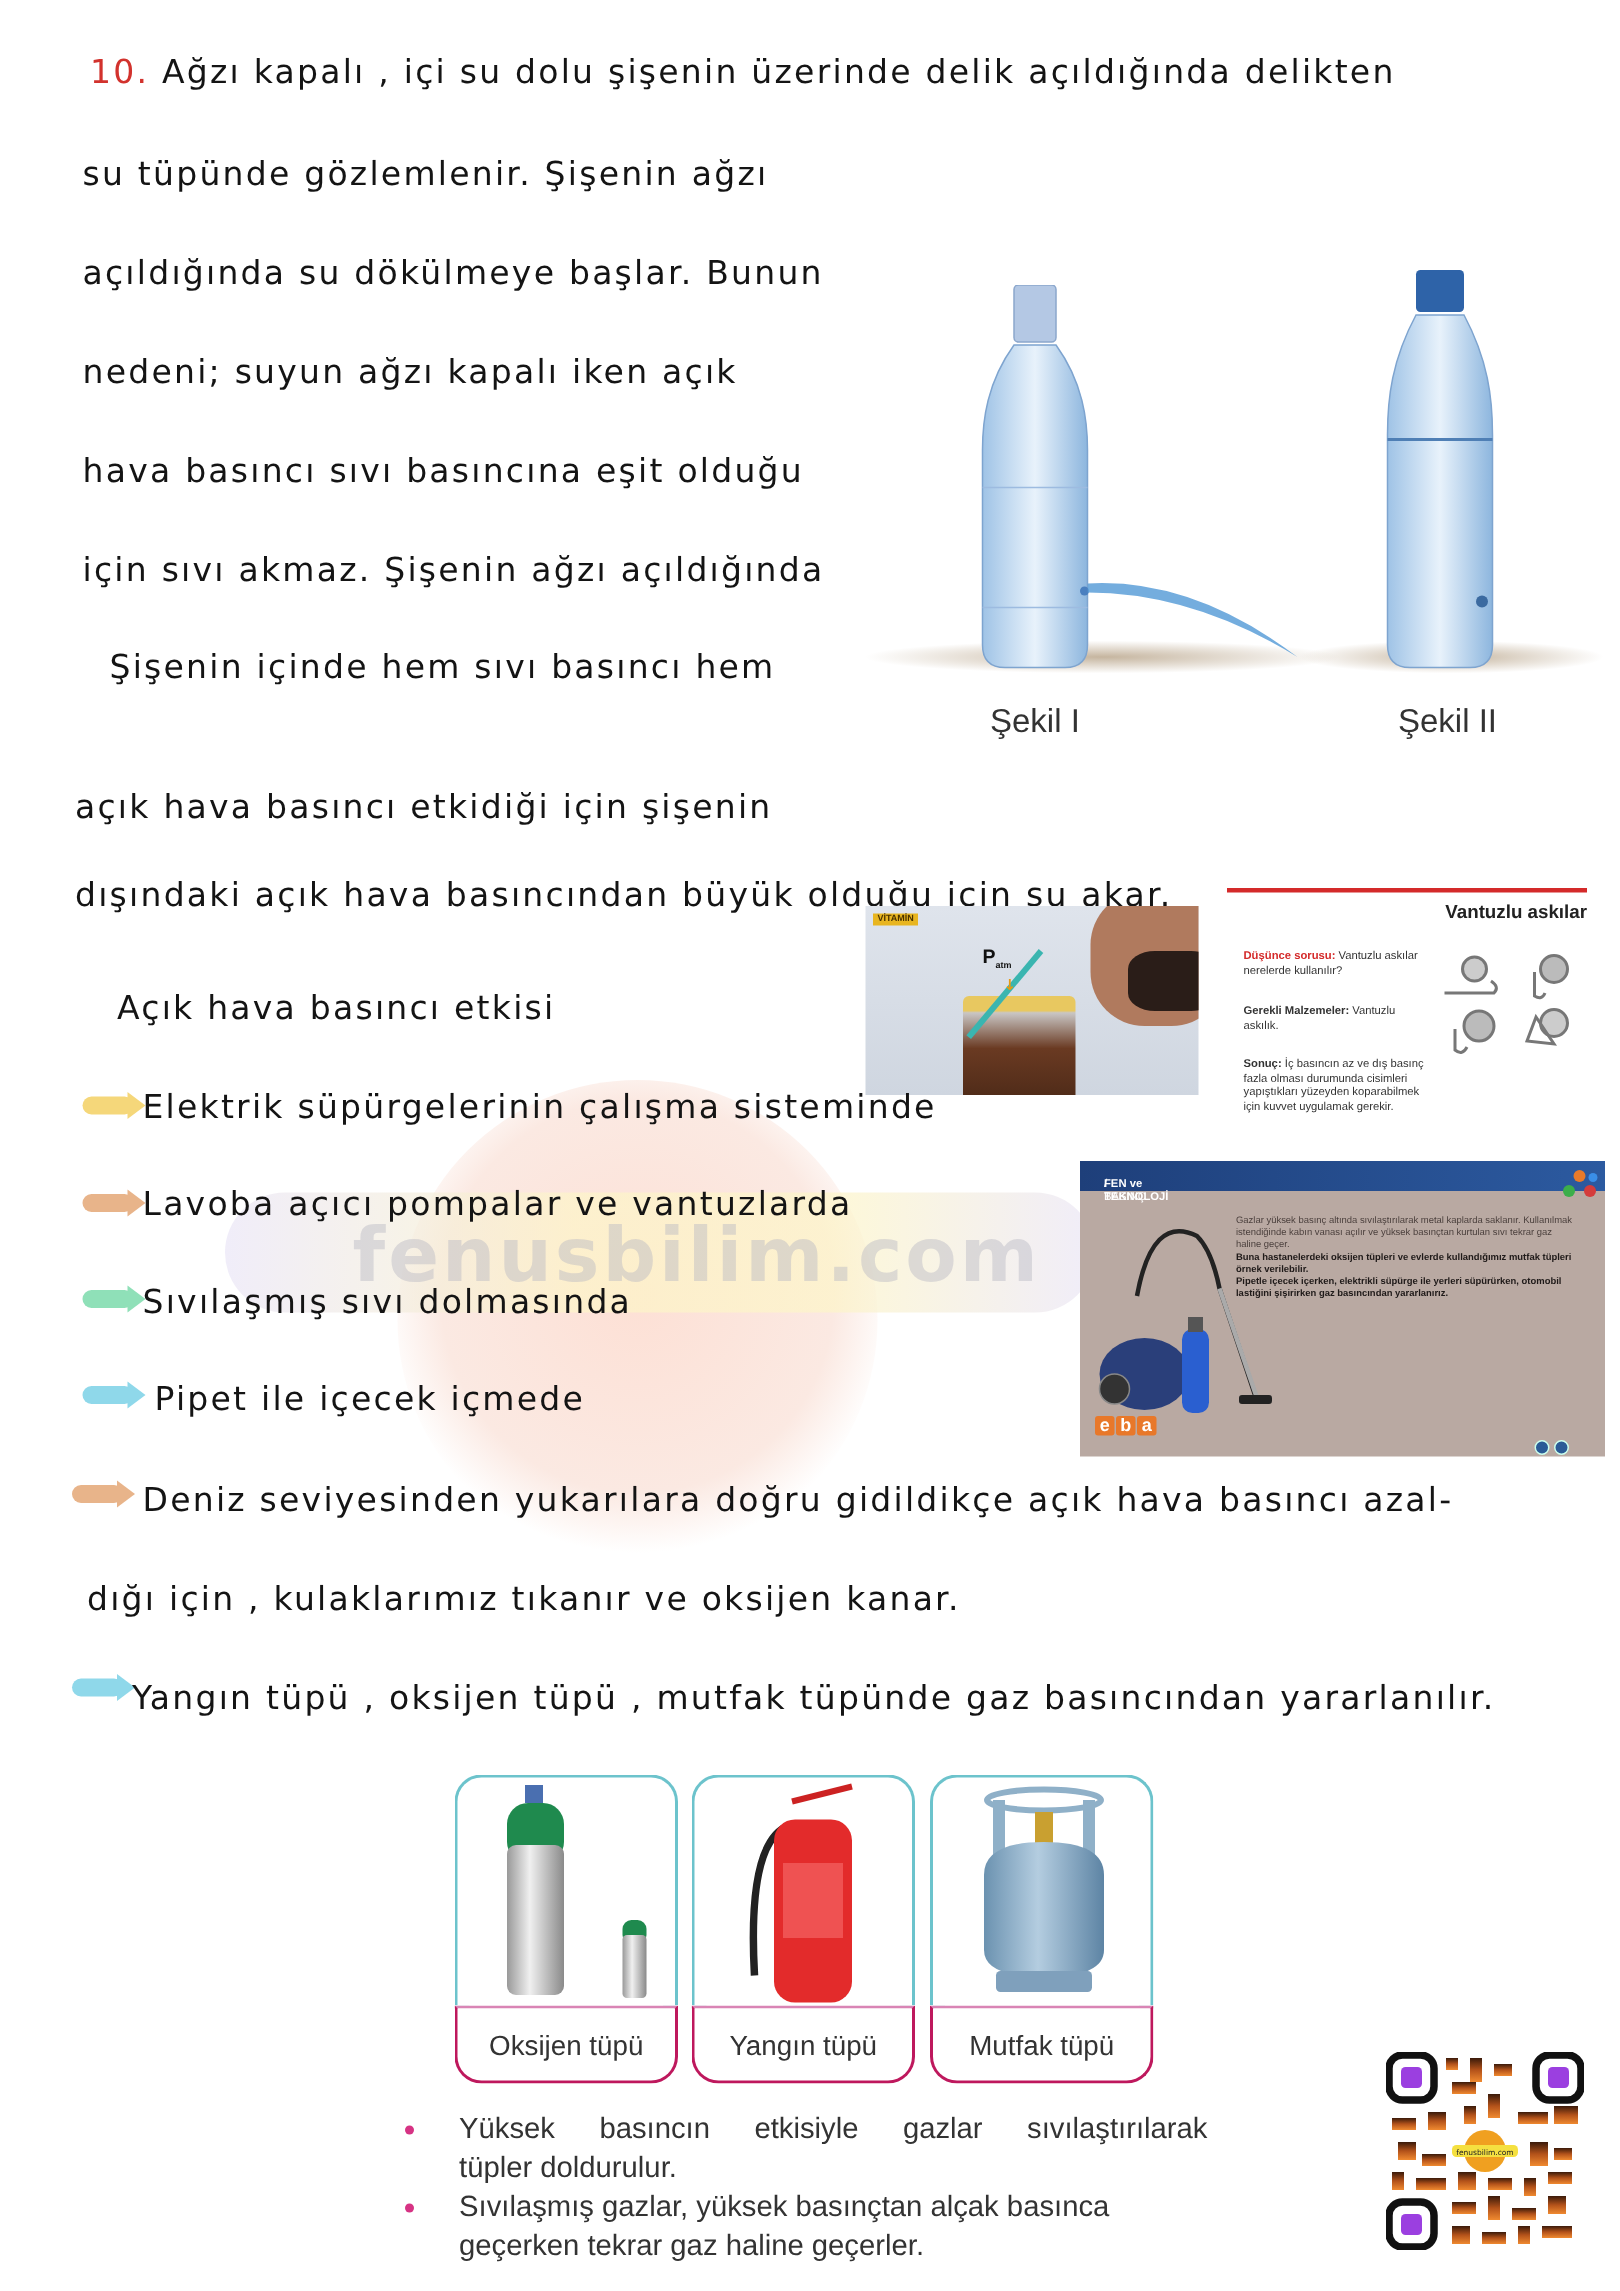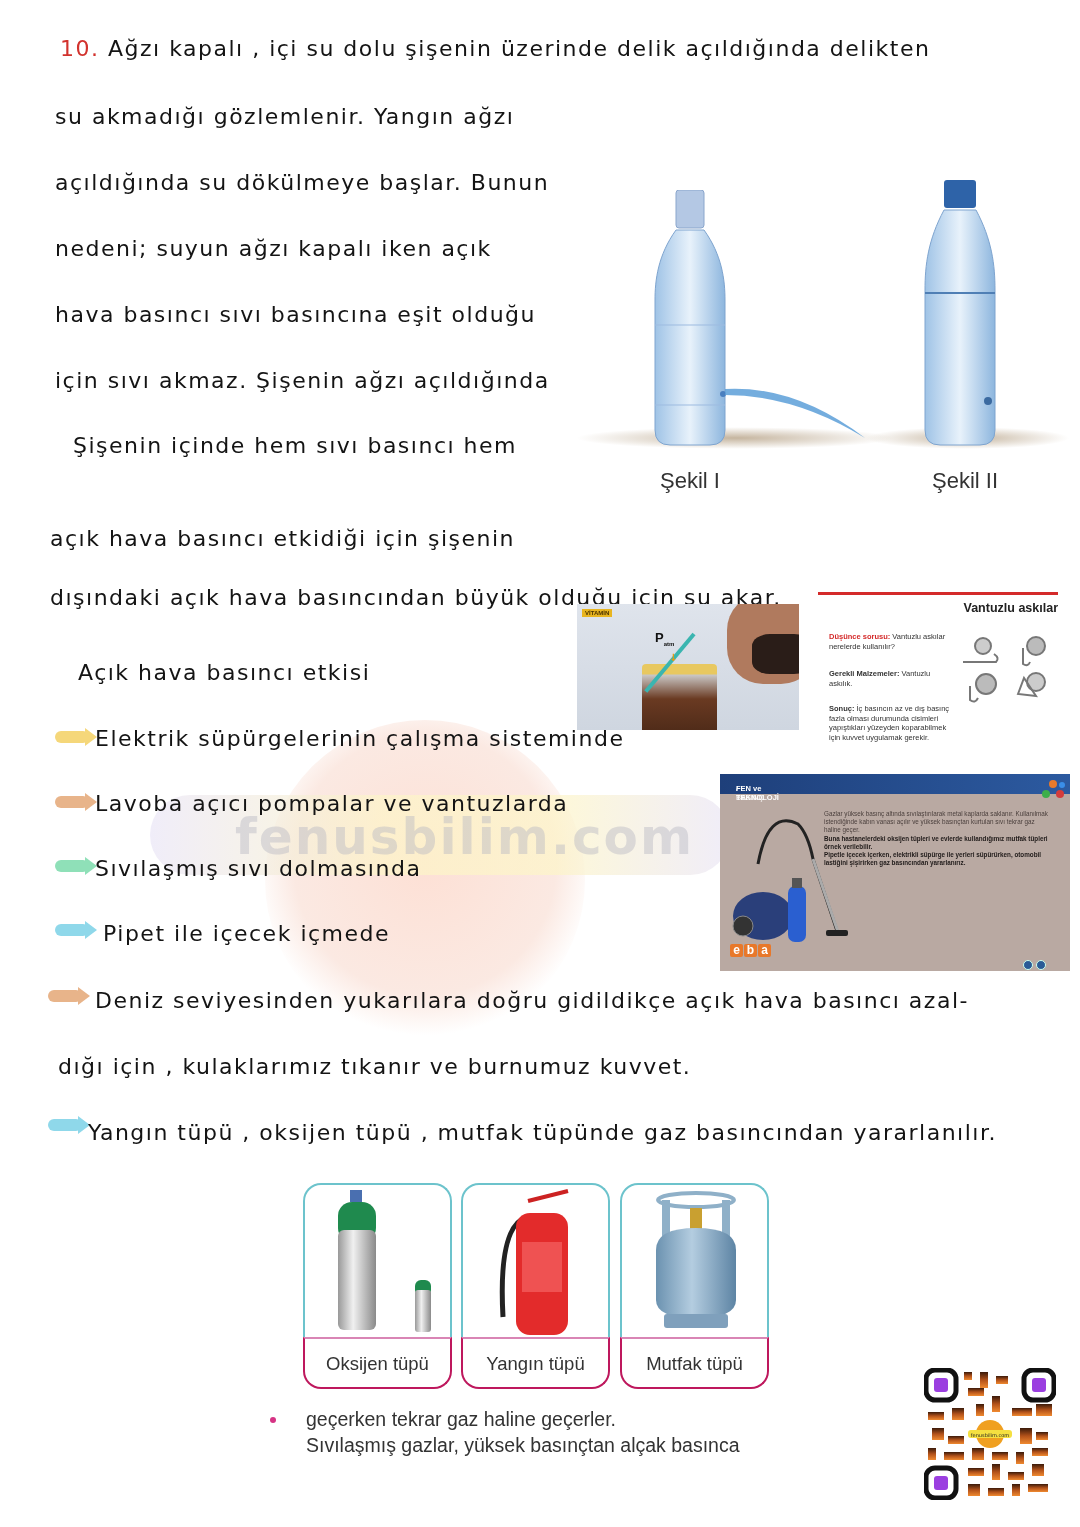--- a/index.html
+++ b/index.html
@@ -58,21 +58,21 @@
   .qr { position:absolute; left:924px; top:1368px; width:132px; height:132px; }
 </style>
 </head>
 <body>
 
 <div class="wm-circle"></div>
 <div class="wm-band"></div>
 <div class="wm-text">fenusbilim.com</div>
 
 <div class="hw" style="left:60px;top:36px;"><span class="qnum">10.</span> <span>Ağzı kapalı , içi su dolu  şişenin üzerinde  delik açıldığında delikten</span></div>
-<div class="hw" style="left:55px;top:104px;">su akmadığı gözlemlenir. Yangın ağzı</div>
+<div class="hw" style="left:55px;top:104px;">su tüpünde gözlemlenir. Şişenin ağzı</div>
 <div class="hw" style="left:55px;top:170px;">açıldığında  su  dökülmeye  başlar. Bunun</div>
 <div class="hw" style="left:55px;top:236px;">nedeni;  suyun  ağzı  kapalı  iken  açık</div>
 <div class="hw" style="left:55px;top:302px;">hava  basıncı  sıvı  basıncına  eşit  olduğu</div>
 <div class="hw" style="left:55px;top:368px;">için  sıvı  akmaz.  Şişenin  ağzı  açıldığında</div>
 <div class="hw" style="left:73px;top:433px;">Şişenin  içinde  hem  sıvı  basıncı  hem</div>
 <div class="hw" style="left:50px;top:526px;">açık  hava  basıncı  etkidiği  için  şişenin</div>
 <div class="hw" style="left:50px;top:585px;">dışındaki  açık hava  basıncından  büyük  olduğu  için  su  akar.</div>
 
 <div class="fig-bottles">
   <div class="shadow" style="left:10px;top:252px;width:320px;"></div>
@@ -188,21 +188,21 @@
       <span>a</span>
   </div>
   <div class="nav">
     <span></span>
       <span></span>
   </div>
 </div>
 
 <div class="arrow" style="left:48px;top:990px;background:#e8b48a;color:#e8b48a;"></div>
 <div class="hw" style="left:95px;top:988px;">Deniz  seviyesinden  yukarılara  doğru  gidildikçe  açık  hava  basıncı  azal-</div>
-<div class="hw" style="left:58px;top:1054px;">dığı  için ,  kulaklarımız  tıkanır  ve  burnumuz  kuvvet.</div>
+<div class="hw" style="left:58px;top:1054px;">dığı  için ,  kulaklarımız  tıkanır  ve  oksijen  kanar.</div>
 <div class="arrow" style="left:48px;top:1119px;background:#8fd8ea;color:#8fd8ea;"></div>
 <div class="hw" style="left:88px;top:1120px;">Yangın tüpü ,  oksijen tüpü  ,  mutfak  tüpünde  gaz  basıncından  yararlanılır.</div>
 
 <div class="tube-card" style="left:303px;">
   <svg style="position:absolute;left:25px;top:5px;" width="110" height="145" viewBox="0 0 110 145">
     <defs>
         <linearGradient id="al" x1="0" x2="1">
           <stop offset="0" stop-color="#999"></stop>
           <stop offset="0.4" stop-color="#f0f0f0"></stop>
           <stop offset="1" stop-color="#8a8a8a"></stop>
@@ -242,22 +242,27 @@
     <rect x="50" y="18" width="12" height="22" fill="#c9a030"></rect>
     <path d="M16 60 Q16 38 56 38 Q96 38 96 60 L96 110 Q96 128 56 128 Q16 128 16 110 Z" fill="url(#gc)"></path>
     <rect x="24" y="124" width="64" height="14" rx="3" fill="#7fa0bc"></rect>
   </svg>
 </div>
 <div class="tube-label" style="left:620px;">Mutfak tüpü</div>
 
 <div class="bullets">
   <div class="row">
     <span class="dot"></span>
+    <div class="just">Yüksek  basıncın  etkisiyle  gazlar  sıvılaştırılarak</div>
+    <div>tüpler doldurulur.</div>
+  </div>
+  <div class="row">
+    <span class="dot"></span>
+    <div>Sıvılaşmış gazlar, yüksek basınçtan alçak basınca</div>
     <div>geçerken tekrar gaz haline geçerler.</div>
-    <div>Sıvılaşmış gazlar, yüksek basınçtan alçak basınca</div>
   </div>
 </div>
 
 <svg class="qr" viewBox="0 0 132 132">
   <defs>
       <linearGradient id="qrg" x1="0" y1="0" x2="0" y2="1">
         <stop offset="0" stop-color="#3a1a0a"></stop>
         <stop offset="0.5" stop-color="#b3521a"></stop>
         <stop offset="1" stop-color="#f08a30"></stop>
       </linearGradient>

